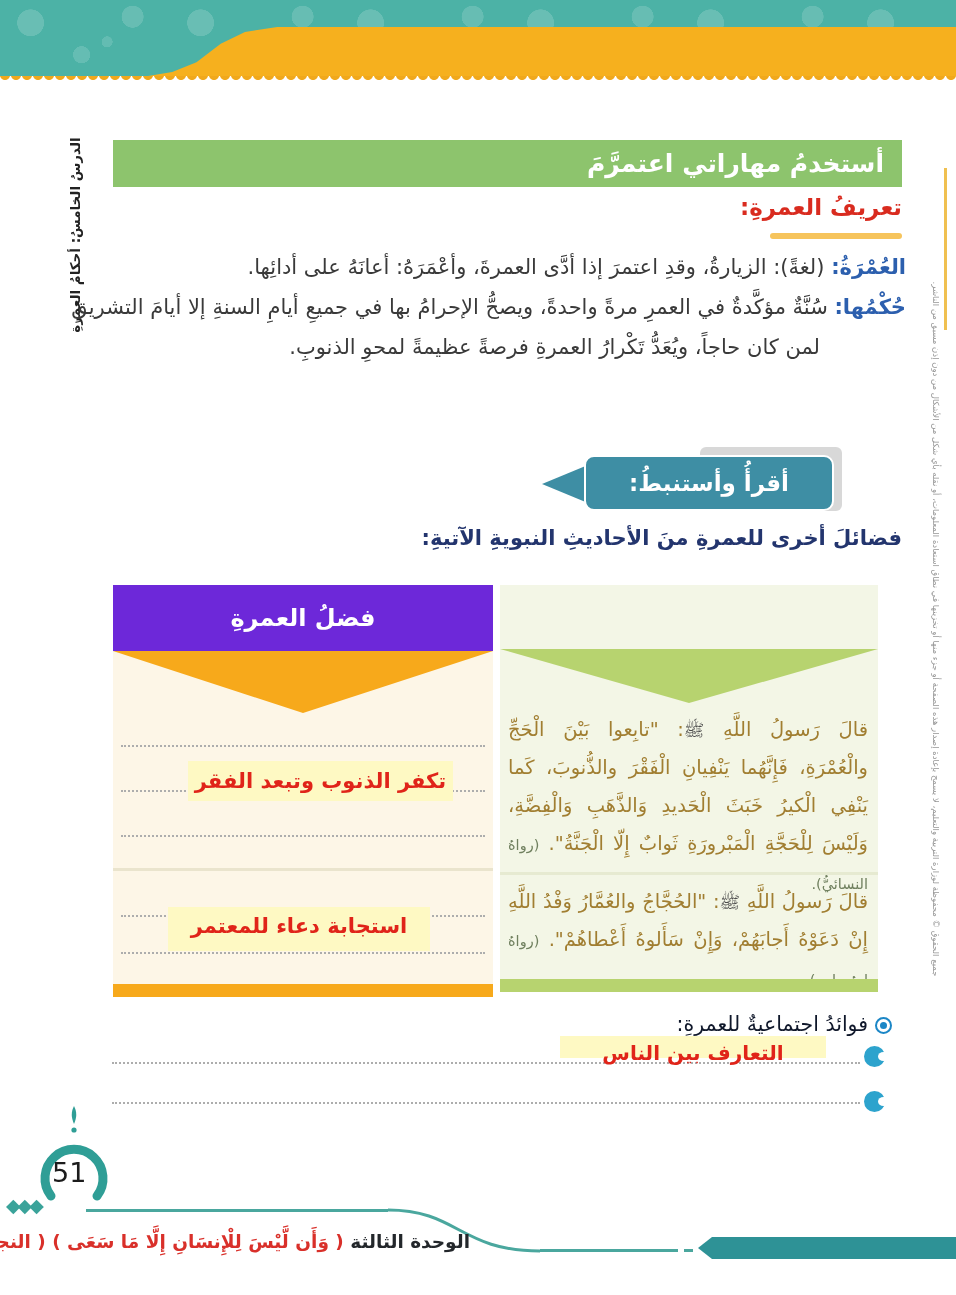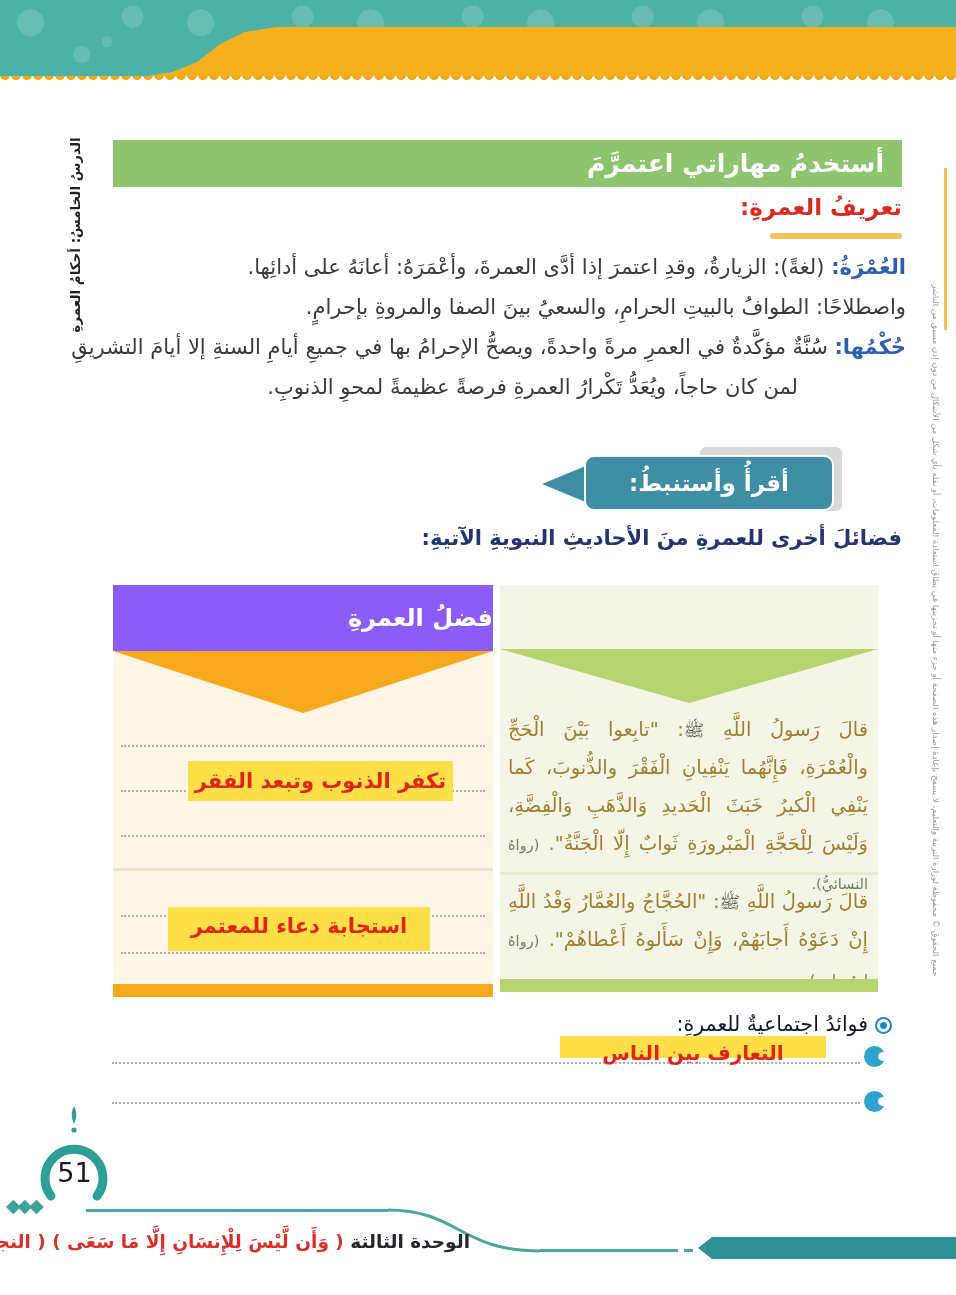--- a/index.html
+++ b/index.html
@@ -32,51 +32,51 @@
   .yellow-vline { position:absolute; left:944px; top:168px; width:3px; height:162px; background:#f0c050; }
 
   
   .skills-banner { position:absolute; left:113px; top:140px; width:789px; height:47px; background:#8dc46d;
     color:#ffffff; font-weight:bold; font-size:25px; line-height:47px; text-align:right; padding:0 18px 0 0; }
   .def-title { position:absolute; right:54px; top:194px; color:#d92b1f; font-weight:bold; font-size:23px; }
   .def-underline { position:absolute; right:54px; top:233px; width:132px; height:6px; background:#f6c45c; border-radius:3px; }
   .def-text { position:absolute; left:112px; right:50px; top:247px; direction:rtl; color:#3a3a3a;
     font-size:21px; line-height:40px; }
   .def-line { white-space:nowrap; text-align:right; }
-  .def-line.indent { margin-right:108px; }
+  .def-line.indent { margin-right:86px; }
   .blue-term { color:#2c5fae; font-weight:bold; }
 
   
   .ribbon-back { position:absolute; left:700px; top:447px; width:142px; height:64px; background:#d8d8d8; border-radius:6px; }
   .ribbon-point { position:absolute; left:542px; top:460px; width:58px; height:48px; background:#3e8ea4;
     clip-path:polygon(0% 50%, 100% 0%, 100% 100%); }
   .ribbon-rect { position:absolute; left:584px; top:455px; width:250px; height:56px; background:#3e8ea4;
     border:2px solid #ffffff; border-radius:10px; color:#ffffff; font-weight:bold; font-size:23px;
     text-align:center; line-height:52px; }
   .activity-intro { position:absolute; right:54px; top:526px; color:#23356e; font-weight:bold; font-size:21px; }
 
   
   .col { position:absolute; top:585px; }
   .col-left { left:113px; width:380px; height:412px; background:#fdf6e7; }
   .col-right { left:500px; width:378px; height:407px; background:#f3f6e6; }
   .hdr-rect { position:absolute; top:0; left:0; width:100%; text-align:center; color:#ffffff; font-weight:bold; font-size:24px; }
-  .hdr-orange { height:66px; line-height:66px; background:#8b5cf6;text-align:right; }
+  .hdr-orange { height:66px; line-height:66px; background:#6d28d9; }
   .hdr-green { height:64px; line-height:64px; background:#b7d36f; }
   .tri { position:absolute; width:0; height:0; }
   .tri-orange { top:66px; left:0; border-left:190px solid transparent; border-right:190px solid transparent; border-top:62px solid #f7a91b; }
   .tri-green { top:64px; left:0; border-left:189px solid transparent; border-right:189px solid transparent; border-top:54px solid #b7d36f; }
   .bar-bottom { position:absolute; bottom:0; left:0; width:100%; height:13px; }
   .bar-orange { background:#f7a91b; }
   .bar-green { background:#b7d36f; }
   .row-divider { position:absolute; left:0; width:100%; height:3px; }
   .divider-cream { background:#eae4cd; }
   .divider-green { background:#e6ead1; }
 
   .dots { position:absolute; border-top:2px dotted #adadad; height:0; }
-  .answer-box { position:absolute; background:#fde047; color:#e02419; font-weight:bold; text-align:center;
+  .answer-box { position:absolute; background:#fef9c3; color:#e02419; font-weight:bold; text-align:center;
     z-index:3; white-space:nowrap; }
   .ans1 { left:75px; top:176px; width:265px; height:40px; font-size:21px; line-height:40px; }
   .ans2 { left:55px; top:322px; width:262px; height:44px; font-size:21px; line-height:38px; }
 
   .hadith { position:absolute; left:8px; right:10px; direction:rtl; text-align:justify;
     color:#a17e31; font-size:19.5px; line-height:38px; }
   .hadith-1 { top:126px; }
   .hadith-2 { top:298px; }
   .pbuh { color:#4a4a4a; font-size:17px; }
   .attribution { color:#70805f; font-size:14.5px; }
@@ -90,21 +90,21 @@
   .c-notch { position:absolute; right:-4px; top:6px; width:11px; height:9px; background:#ffffff; border-radius:50%; }
   .iconA { left:864px; top:1046px; }
   .iconB { left:864px; top:1091px; }
   .dotsA { left:112px; top:1062px; width:748px; }
   .dotsB { left:112px; top:1102px; width:748px; }
   .boxA { left:560px; top:1036px; width:266px; height:22px; font-size:20px; line-height:34px; }
   .boxB { left:298px; top:1075px; width:538px; height:38px; font-size:20px; line-height:38px; }
 
   
   .dome-svg { position:absolute; left:34px; top:1104px; }
-  .dome-num { position:absolute; left:52px; top:1157px; width:45px; text-align:center;
+  .dome-num { position:absolute; left:52px; top:1157px; width:45px; 
     font-size:27px; color:#1c1c1c; direction:ltr; }
   .diamonds { position:absolute; left:6px; top:1194px; color:#3aa39a; font-size:19px; letter-spacing:-3px; direction:ltr; }
   .foot-line1 { position:absolute; left:86px; top:1209px; width:302px; height:3px; background:#4aa79e; }
   .foot-curve { position:absolute; left:388px; top:1207px; }
   .foot-line2 { position:absolute; left:540px; top:1249px; width:138px; height:3px; background:#4aa79e; }
   .foot-dash { position:absolute; left:684px; top:1249px; width:9px; height:3px; background:#4aa79e; }
   .foot-thickbar { position:absolute; left:698px; top:1237px; width:258px; height:22px; background:#2e9296;
     clip-path:polygon(14px 0%, 100% 0%, 100% 100%, 14px 100%, 0% 50%); }
   .footer-text { position:absolute; left:30px; top:1231px; width:440px; direction:rtl; text-align:right;
     font-size:18.5px; font-weight:bold; color:#23272b; white-space:nowrap; }
@@ -121,21 +121,20 @@
 
   <div class="lesson-vtab">الدرسُ الخامسُ: أحكامُ العمرةِ</div>
   <div class="copyright-vtext">جميع الحقوق © محفوظة لوزارة التربية والتعليم، لا يسمح بإعادة إصدار هذه الصفحة أو جزء منها أو تخزينها في نطاق استعادة المعلومات، أو نقله بأي شكل من الأشكال من دون إذن مسبق من الناشر.</div>
   <div class="yellow-vline"></div>
 
   <div class="skills-banner">أستخدمُ مهاراتي اعتمرَّمَ</div>
   <div class="def-title">تعريفُ العمرةِ:</div>
   <div class="def-underline"></div>
   <div class="def-text">
     <div class="def-line"><span class="blue-term">العُمْرَةُ:</span><span> (لغةً): الزيارةُ، وقدِ اعتمرَ إذا أدَّى العمرةَ، وأعْمَرَهُ: أعانَهُ على أدائِها.</span></div>
-    <div class="def-line">واصطلاحًا: الطوافُ بالبيتِ الحرامِ، والسعيُ بينَ الصفا والمروةِ بإحرامٍ.</div>
     <div class="def-line"><span class="blue-term">حُكْمُها:</span><span> سُنَّةٌ مؤكَّدةٌ في العمرِ مرةً واحدةً، ويصحُّ الإحرامُ بها في جميعِ أيامِ السنةِ إلا أيامَ التشريقِ</span></div>
     <div class="def-line indent">لمن كان حاجاً، ويُعَدُّ تَكْرارُ العمرةِ فرصةً عظيمةً لمحوِ الذنوبِ.</div>
   </div>
 
   <div class="ribbon-back"></div>
   <div class="ribbon-point"></div>
   <div class="ribbon-rect">أقرأُ وأستنبطُ:</div>
   <div class="activity-intro">فضائلَ أخرى للعمرةِ منَ الأحاديثِ النبويةِ الآتيةِ:</div>
 
   <div class="col col-left">

